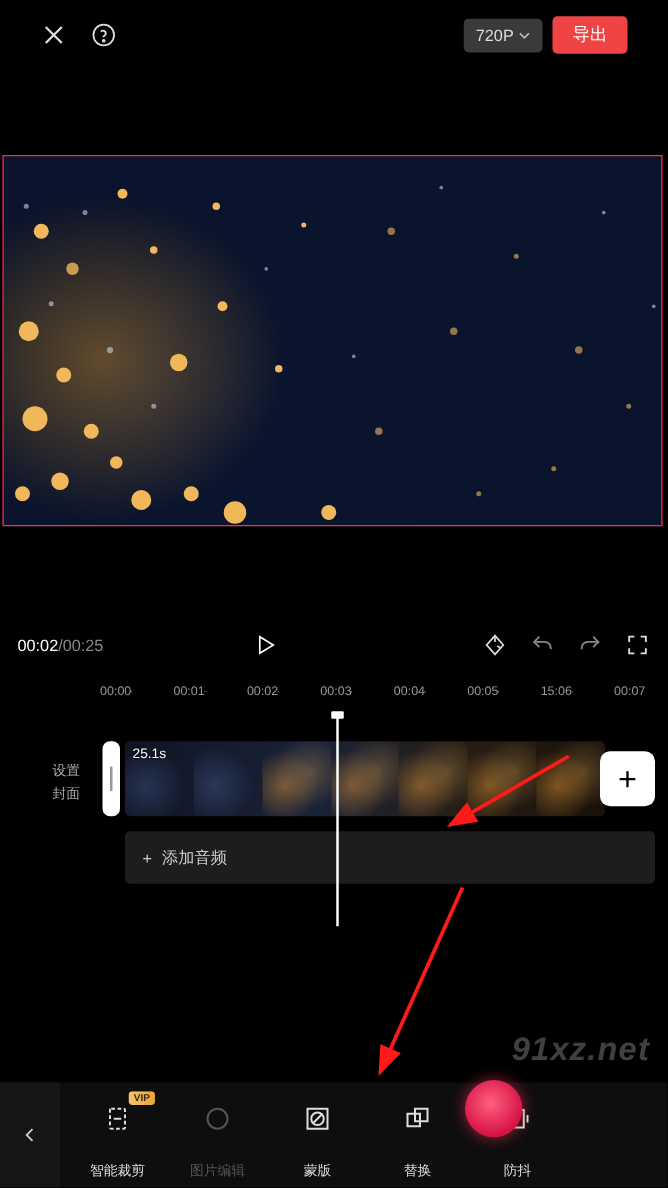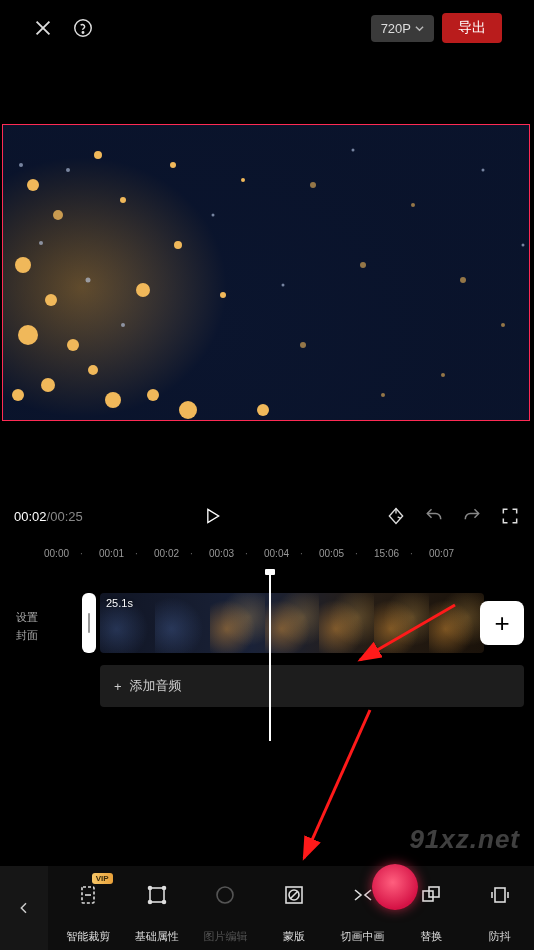--- a/index.html
+++ b/index.html
@@ -25,21 +25,21 @@
     color: #ddd;
     font-size: 13px;
     padding: 6px 10px;
     border-radius: 4px;
     display: flex;
     align-items: center;
     gap: 4px;
     margin-right: 8px;
   }
   .btn-export {
-    background: #b91c1c;
+    background: #ef4444;
     color: #fff;
     font-size: 14px;
     padding: 6px 16px;
     border-radius: 4px;
     font-weight: 500;
   }
   .iconbtn { color: #ddd; cursor: pointer; display:flex; align-items:center; justify-content:center; }
 
   .preview-wrap {
     padding: 0 2px;
@@ -65,39 +65,39 @@
   }
   .timebar .tcur { color: #fff; font-size: 13px; }
   .timebar .ttot { color: #888; font-size: 13px; }
   .timebar .spacer { flex: 1; }
   .timebar .play { margin-left: -44px; }
   .timebar .ricons { display: flex; gap: 18px; align-items: center; }
 
   .ruler {
     display: flex;
     align-items: center;
-    padding: 0 0 0 44px;
+    padding: 0 0 0 80px;
     height: 24px;
     color: #999;
     font-size: 10px;
-    gap: 0;
+    gap: 16px;
   }
   .tick { width: 55px; display:flex; align-items:center; justify-content:flex-start; position:relative;}
   .tick.dot::after { content:"·"; color:#666; position:absolute; right:16px;}
 
   .tracks {
     position: relative;
     margin-top: 6px;
     height: 170px;
   }
   .cover-label {
     position: absolute;
     left: 16px; top: 38px;
     width: 48px;
-    text-align:left;
+    text-align:right;
     color:#aaa;
     font-size: 11px;
     line-height: 1.6;
   }
   .white-handle {
     position:absolute;
     left:82px; top:22px;
     width:14px; height:60px;
     background:#fff;
     border-radius:6px;
@@ -350,32 +350,20 @@
     <div class="tool">
       <span class="vip">VIP</span>
       <span class="ico">
         <svg width="24" height="24" viewBox="0 0 24 24" fill="none" stroke="#ddd" stroke-width="1.6">
             <rect x="6" y="4" width="12" height="16" rx="1" stroke-dasharray="3 2"></rect>
             <path d="M9 12h6"></path>
           </svg>
       </span>
       <span>智能裁剪</span>
     </div>
-    <div class="tool">
-      <span class="ico">
-        <svg width="24" height="24" viewBox="0 0 24 24" fill="none" stroke="#ddd" stroke-width="1.6">
-            <rect x="5" y="5" width="14" height="14"></rect>
-            <circle cx="5" cy="5" r="1.5" fill="#ddd"></circle>
-            <circle cx="19" cy="5" r="1.5" fill="#ddd"></circle>
-            <circle cx="5" cy="19" r="1.5" fill="#ddd"></circle>
-            <circle cx="19" cy="19" r="1.5" fill="#ddd"></circle>
-          </svg>
-      </span>
-      <span>基础属性</span>
-    </div>
     <div class="tool dis">
       <span class="ico">
         <svg width="24" height="24" viewBox="0 0 24 24" fill="none" stroke="#555" stroke-width="1.6">
             <circle cx="12" cy="12" r="8"></circle>
           </svg>
       </span>
       <span>图片编辑</span>
     </div>
     <div class="tool">
       <span class="ico">
@@ -383,28 +371,20 @@
             <rect x="4" y="4" width="16" height="16"></rect>
             <circle cx="12" cy="12" r="5"></circle>
             <line x1="8" y1="16" x2="16" y2="8"></line>
           </svg>
       </span>
       <span>蒙版</span>
     </div>
     <div class="tool">
       <span class="ico">
         <svg width="24" height="24" viewBox="0 0 24 24" fill="none" stroke="#ddd" stroke-width="1.6">
-            <path d="M4 7l6 5-6 5M20 7l-6 5 6 5"></path>
-          </svg>
-      </span>
-      <span>切画中画</span>
-    </div>
-    <div class="tool">
-      <span class="ico">
-        <svg width="24" height="24" viewBox="0 0 24 24" fill="none" stroke="#ddd" stroke-width="1.6">
             <rect x="4" y="8" width="10" height="10"></rect>
             <rect x="10" y="4" width="10" height="10"></rect>
           </svg>
       </span>
       <span>替换</span>
     </div>
     <div class="tool">
       <span class="ico">
         <svg width="24" height="24" viewBox="0 0 24 24" fill="none" stroke="#ddd" stroke-width="1.6">
             <rect x="7" y="5" width="10" height="14"></rect>

